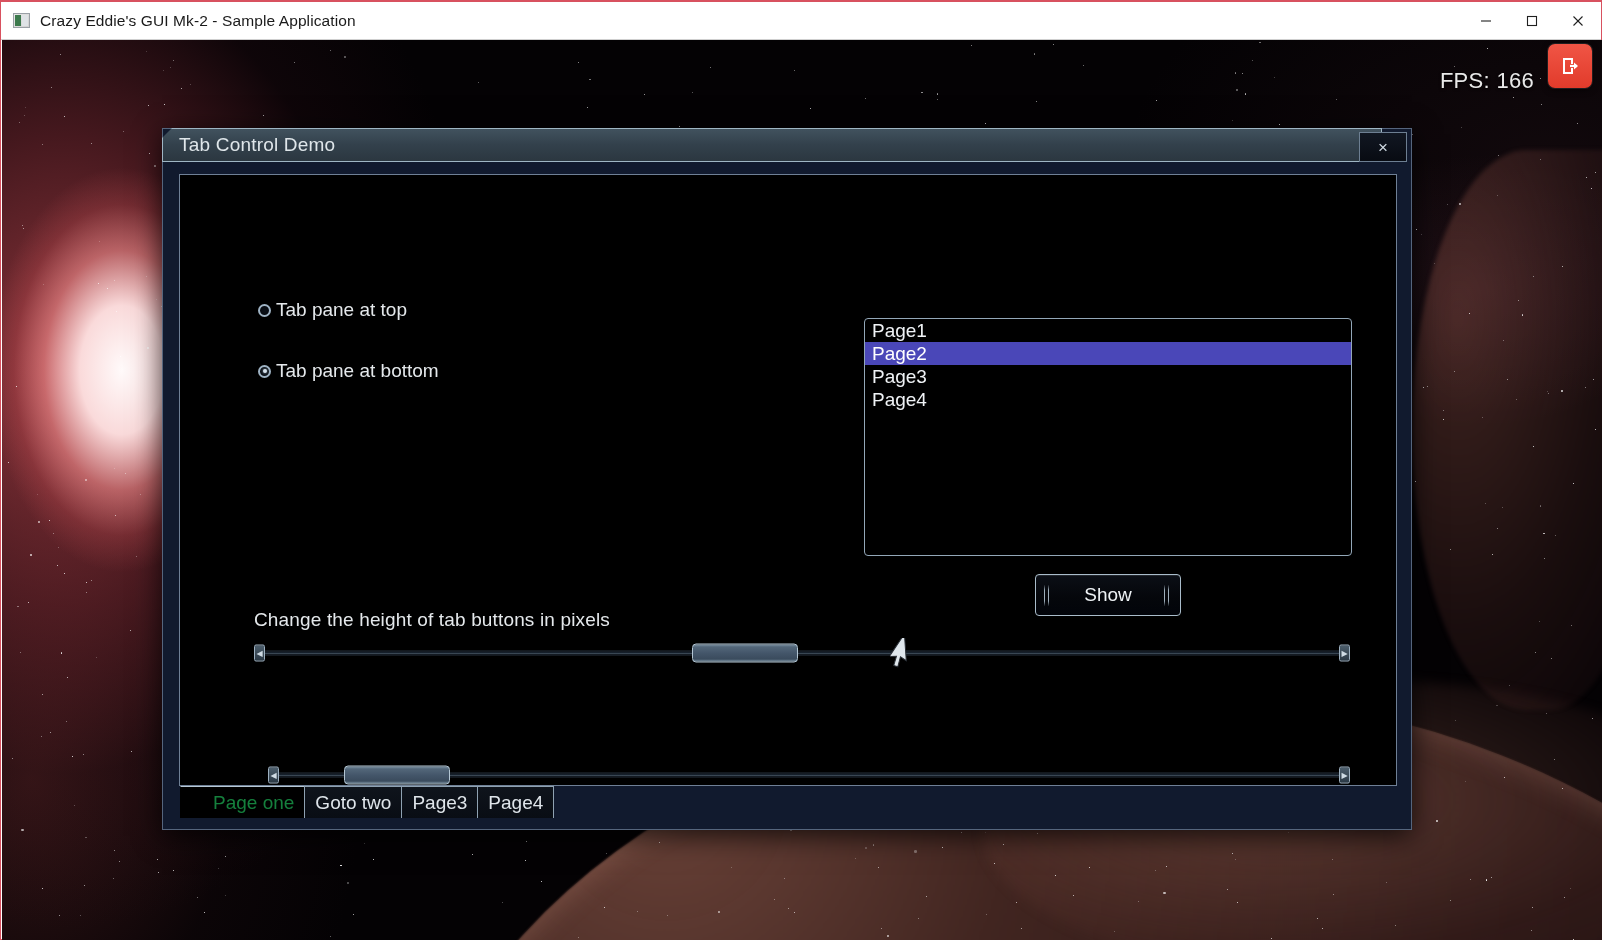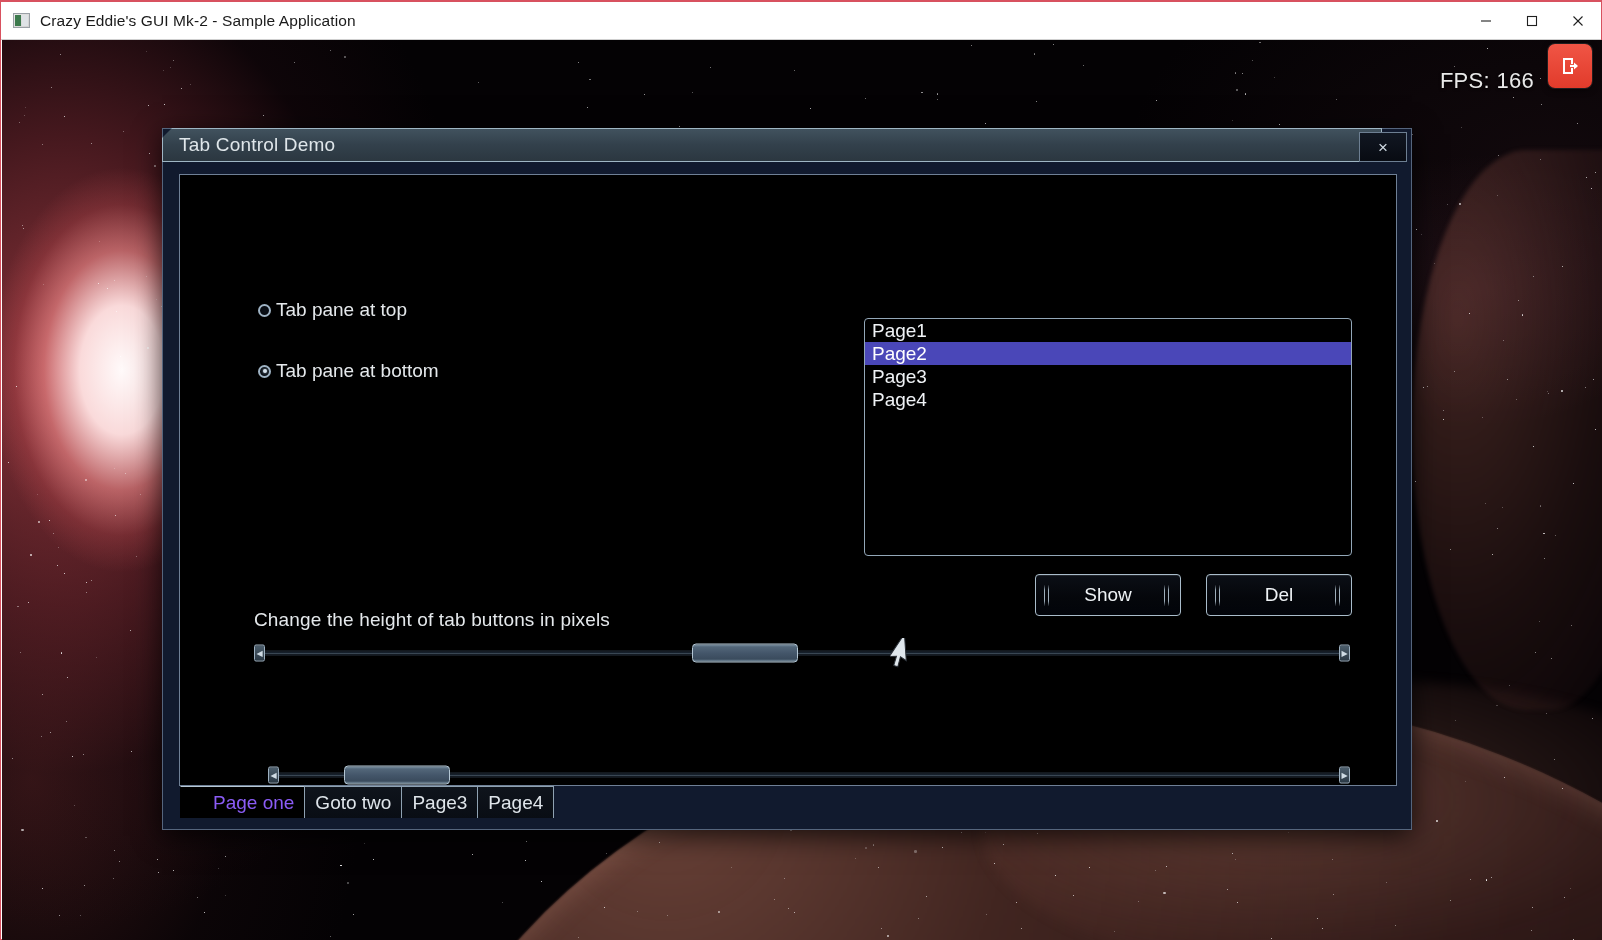--- a/index.html
+++ b/index.html
@@ -224,21 +224,21 @@
     height: 32px; padding: 0 10px;
     display:flex; align-items:center;
     color:#dfe5ea; font-size:19px; white-space:nowrap;
     background: linear-gradient(180deg,#0f141c 0%,#090d14 100%);
     border:1px solid #8fa2b2; border-bottom:none;
     margin-right:-1px;
   }
   .tab.active {
     background:#000; border-color:#b7c8d5;
     border-left-color: transparent;
-    color:#8b5cf6;
+    color:#15803d;
     padding-left:32px;
   }
 
   
   #cursor { position:absolute; left: 888px; top: 598px; width: 34px; height: 34px; }
 </style>
 </head>
 <body>
 
 <div id="os-window">
@@ -928,25 +928,20 @@
           <div class="list-item selected">Page2</div>
           <div class="list-item">Page3</div>
           <div class="list-item">Page4</div>
         </div>
 
         <div class="ce-btn" style="left:855px; top:399px; width:146px; height:42px;">
           <span class="grip l small"><i></i><i></i></span>
           <span>Show</span>
           <span class="grip r small"><i></i><i></i></span>
         </div>
-        <div class="ce-btn" style="left:1026px; top:399px; width:146px; height:42px;">
-          <span class="grip l small"><i></i><i></i></span>
-          <span>Del</span>
-          <span class="grip r small"><i></i><i></i></span>
-        </div>
 
         <div class="lbl" style="left:74px; top:434px;">Change the height of tab buttons in pixels</div>
         <div class="slider" style="left:74px; top:468px; width:1096px;">
           <div class="track"></div>
           <div class="end l">◀</div>
           <div class="end r">▶</div>
           <div class="thumb" style="left:40%;"></div>
         </div>
 
         <div class="slider" style="left:88px; top:590px; width:1082px;">

